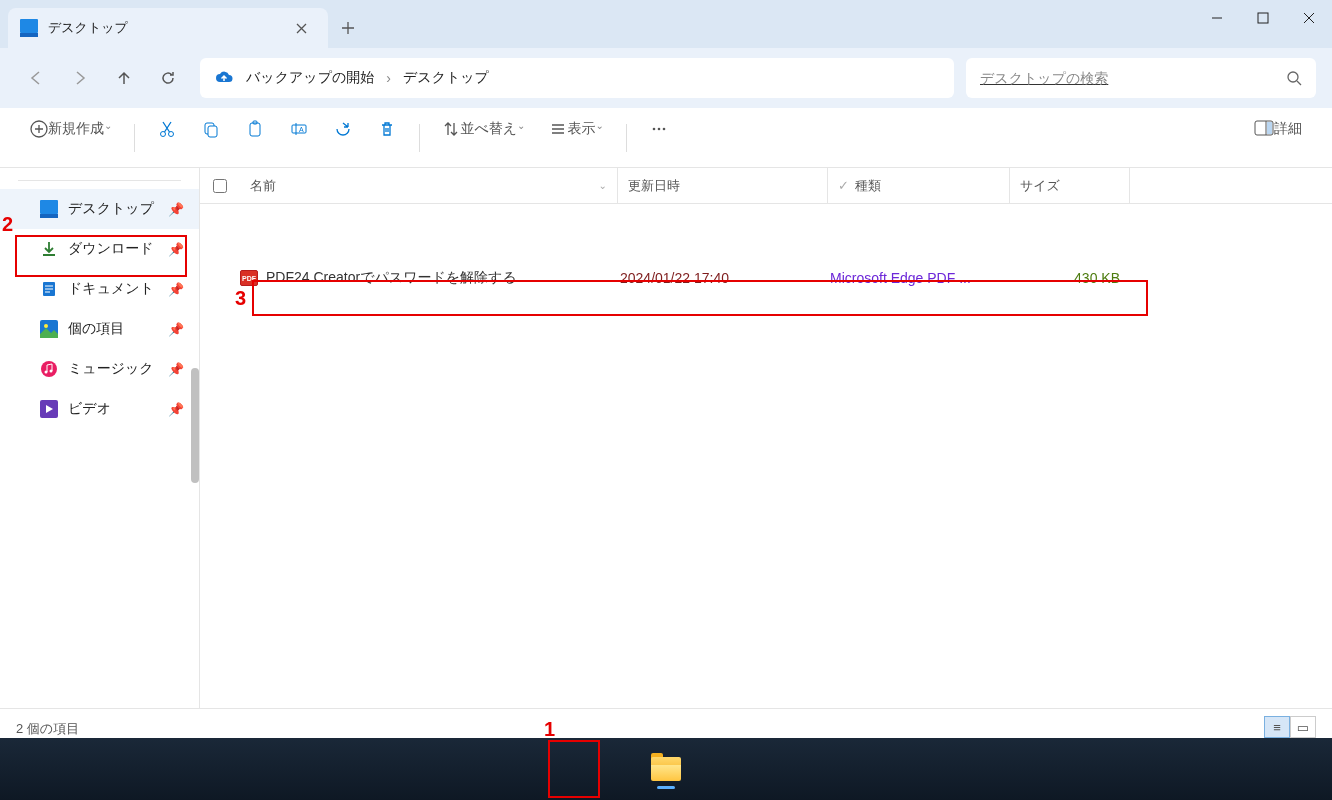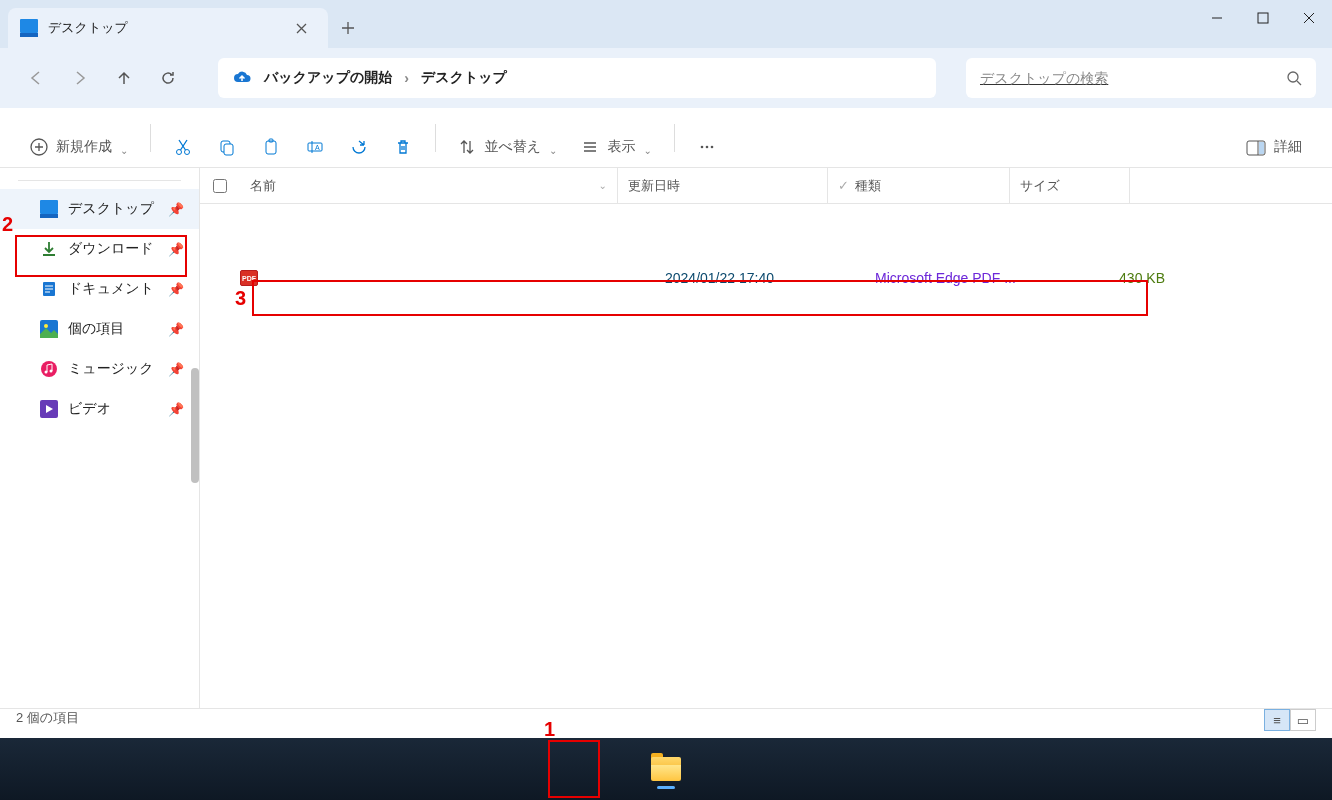--- a/index.html
+++ b/index.html
@@ -13,32 +13,32 @@
 .tab-close { width: 30px; height: 30px; display: flex; align-items: center; justify-content: center; cursor: pointer; font-size: 14px; color: #555; }
 .newtab { width: 40px; height: 40px; display: flex; align-items: center; justify-content: center; font-size: 16px; color: #555; cursor: pointer; }
 .win-controls { position: absolute; right: 0; top: 0; display: flex; }
 .win-btn { width: 46px; height: 36px; display: flex; align-items: center; justify-content: center; color: #222; cursor: pointer; }
 .win-btn svg { width: 12px; height: 12px; }
 
 
 .navbar { height: 60px; background: #eaf1fa; display: flex; align-items: center; padding: 0 16px; gap: 4px; }
 .nav-btn { width: 40px; height: 40px; display: flex; align-items: center; justify-content: center; color: #666; cursor: pointer; border-radius: 4px; }
 .nav-btn.disabled { color: #aaa; }
-.addr-bar { flex: 1; height: 40px; background: #fff; border-radius: 6px; margin: 0 26px; display: flex; align-items: center; padding: 0 14px; gap: 12px; font-weight: bold; }
+.addr-bar { flex: 1; height: 40px; background: #fff; border-radius: 6px; margin: 0 8px; display: flex; align-items: center; padding: 0 14px; gap: 12px; }
 .addr-icon { color: #0078d4; }
 .addr-text { font-size: 14px; color: #222; }
 .addr-sep { color: #888; font-size: 14px; }
 .search-box { width: 350px; height: 40px; background: #fff; border-radius: 6px; display: flex; align-items: center; padding: 0 14px; }
 .search-input { flex: 1; border: none; outline: none; font-size: 14px; color: #333; text-decoration: underline; }
 .search-input::placeholder { color: #888; }
 .search-ico { color: #666; }
 
 
 .toolbar { height: 60px; border-bottom: 1px solid #e5e5e5; display: flex; align-items: center; padding: 0 20px; gap: 4px; background: #fff; }
-.tool-btn { height: 36px; display: flex; align-items: flex-end; padding: 0 10px; color: #555; cursor: pointer; border-radius: 4px; gap: 8px; font-size: 14px; }
+.tool-btn { height: 36px; display: flex; align-items: flex-start; padding: 0 10px; color: #555; cursor: pointer; border-radius: 4px; gap: 0; font-size: 14px; }
 .tool-btn.icon-only { width: 40px; justify-content: center; padding: 0; }
 .tool-btn.blue { color: #0078d4; }
 .tool-sep { width: 1px; height: 28px; background: #ddd; margin: 0 8px; }
 .tool-right { margin-left: auto; display: flex; align-items: center; gap: 4px; }
 .chevron-sm { font-size: 10px; color: #888; }
 
 
 .main { display: flex; height: 570px; }
 .sidebar { width: 200px; border-right: 1px solid #e5e5e5; padding-top: 8px; position: relative; }
 .sidebar-group-line { border-top: 1px solid #e5e5e5; margin: 4px 18px 8px 18px; }
@@ -55,33 +55,33 @@
 .hdr-name { width: 378px; }
 .hdr-date { width: 210px; }
 .hdr-type { width: 182px; }
 .hdr-size { width: 120px; align-items: center; }
 .hdr-check { width: 40px; justify-content: center; border-right: none; }
 .hdr input[type=checkbox] { width: 14px; height: 14px; }
 
 .file-row { height: 36px; display: flex; align-items: center; font-size: 14px; color: #333; }
 .cell-check { width: 40px; display: flex; justify-content: center; }
 .cell-name { width: 380px; display: flex; align-items: center; gap: 8px; }
-.cell-date { width: 210px; color: #0c4a6e; margin-left: 45px; }
+.cell-date { width: 210px; color: #7f1d1d; }
 .cell-type { width: 182px; color: #6d28d9; }
 .cell-size { width: 120px; text-align: right; padding-right: 12px; color: #4d7c0f; }
 .pdf-ico { width: 18px; height: 16px; background: #d93025; border-radius: 2px; display: flex; align-items: center; justify-content: center; color: #fff; font-size: 7px; font-weight: bold; border: 1px solid #b71c1c; }
 
 .row-blurred { height: 40px; margin: 4px 12px 0 12px; border-radius: 2px; }
 
 
 .hl { border: 2px solid #e60000; position: absolute; pointer-events: none; }
 .ann-num { position: absolute; color: #e60000; font-weight: bold; font-size: 20px; font-family: Arial; }
 
 
-.statusbar { position: absolute; bottom: 62px; left: 0; right: 0; height: 30px; border-top: 1px solid #e5e5e5; display: flex; align-items: flex-start; padding: 0 16px; font-size: 13px; color: #555; background: #fff; }
+.statusbar { position: absolute; bottom: 62px; left: 0; right: 0; height: 30px; border-top: 1px solid #e5e5e5; display: flex; align-items: flex-end; padding: 0 16px; font-size: 13px; color: #555; background: #fff; }
 .view-toggle { margin-left: auto; display: flex; }
 .vt-btn { width: 26px; height: 22px; border: 1px solid #ccc; display: flex; align-items: center; justify-content: center; font-size: 13px; }
 .vt-btn.active { background: #d6e6f7; border-color: #7ab0e0; }
 
 
 .taskbar { position: absolute; bottom: 0; left: 0; right: 0; height: 62px; background: linear-gradient(#1a2838, #0e1824); display: flex; align-items: center; justify-content: center; }
 .task-center { display: flex; align-items: center; gap: 6px; }
 .task-item { width: 44px; height: 44px; display: flex; align-items: center; justify-content: center; cursor: pointer; border-radius: 4px; position: relative; }
 .folder-icon { position: relative; width: 30px; height: 24px; }
 .folder-back { position: absolute; top: 0; left: 0; width: 30px; height: 20px; background: linear-gradient(#ffd86b, #f5b020); border-radius: 2px 2px 0 0; }
@@ -347,20 +347,21 @@
           <span>サイズ</span>
         </div>
     </div>
 
     <div class="row-blurred"></div>
 
     <div class="file-row" style="margin-top:12px;">
       <div class="cell-check"></div>
       <div class="cell-name">
         <span class="pdf-ico">PDF</span>
+        <span>PDF24 Creatorでパスワードを解除する</span>
       </div>
       <div class="cell-date">2024/01/22 17:40</div>
       <div class="cell-type">Microsoft Edge PDF ...</div>
       <div class="cell-size">430 KB</div>
     </div>
   </div>
 </div>
 
 <div class="statusbar">
   <span>2 個の項目</span>

